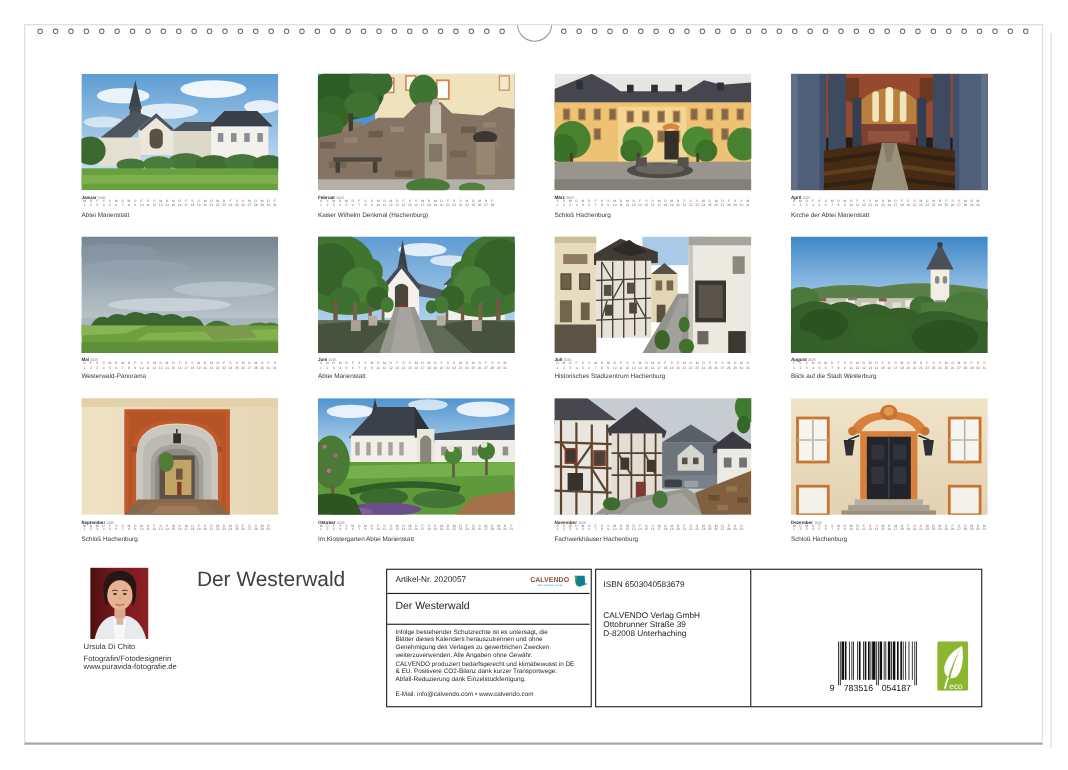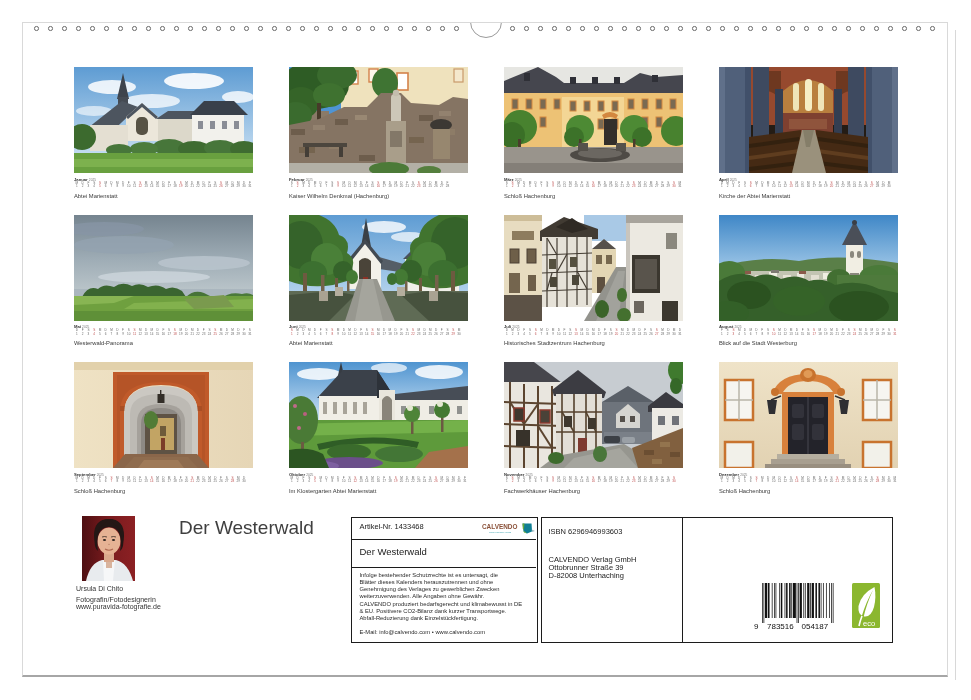--- a/index.html
+++ b/index.html
@@ -2302,21 +2302,21 @@
 </svg></div>
 
 <div id="authname">Ursula Di Chito</div>
 
 <div id="authsub">Fotografin/Fotodesignerin<br>www.puravida-fotografie.de</div>
 
 <div id="title">Der Westerwald</div>
 
 <div class="bbox" style="left:327.5px;top:493.5px;width:187px;height:126.5px">
 
-  <div id="artno">Artikel-Nr. 1433468</div>
+  <div id="artno">Artikel-Nr. 2020057</div>
 
   <div class="abs" style="left:130px;top:3px">
   <svg width="54" height="17" viewBox="0 0 54 17">
   <text x="0" y="8" font-family="Liberation Sans" font-size="6.4" font-weight="bold" fill="#8a5038">CALVENDO</text>
   <text x="7" y="12" font-family="Liberation Sans" font-size="2.3" fill="#2a9aa8">Mein Kalender-Verlag</text>
   <polygon points="40.5,2.5 49.5,2.5 50,10.5 45,12.5 41.5,10.5" fill="#107e93"></polygon>
   <polygon points="40.5,2.5 42.5,2.5 41.8,9 40.8,7.5" fill="#68a83a"></polygon>
   <polygon points="41.5,9.5 45,12.5 42,11.5" fill="#6fae3c"></polygon>
   <path d="M49.8,8.5 L53,10 L49.8,11 Z" fill="#9ab8c0"></path>
   </svg></div>
@@ -2327,21 +2327,21 @@
 
   <div class="smalltxt" style="top:54.5px">Infolge bestehender Schutzrechte ist es untersagt, die<br>Blätter dieses Kalenders herauszutrennen und ohne<br>Genehmigung des Verlages zu gewerblichen Zwecken<br>weiterzuverwenden. Alle Angaben ohne Gewähr.</div>
 
   <div class="smalltxt" style="top:83.5px">CALVENDO produziert bedarfsgerecht und klimabewusst in DE<br>&amp; EU. Positivere CO2-Bilanz dank kurzer Transportwege.<br>Abfall-Reduzierung dank Einzelstückfertigung.</div>
 
   <div class="smalltxt" style="top:111px">E-Mail: info@calvendo.com • www.calvendo.com</div>
 </div>
 
 <div class="bbox" style="left:517.5px;top:493.5px;width:352.5px;height:126.5px">
 
-  <div id="isbn">ISBN 6296946993603</div>
+  <div id="isbn">ISBN 6503040583679</div>
 
   <div id="addr">CALVENDO Verlag GmbH<br>Ottobrunner Straße 39<br>D-82008 Unterhaching</div>
 
   <div class="abs" style="left:140px;top:0;width:1.5px;height:124px;background:#1c1c1c"></div>
 
   <div class="abs" style="left:220.5px;top:65px">
   <svg width="86" height="46" viewBox="0 0 86 46" style="margin-left:-8px">
   <g fill="#111" transform="translate(8,0)">
             <rect x="0.00" y="0" width="0.75" height="40"></rect>
             <rect x="1.51" y="0" width="0.75" height="40"></rect>

